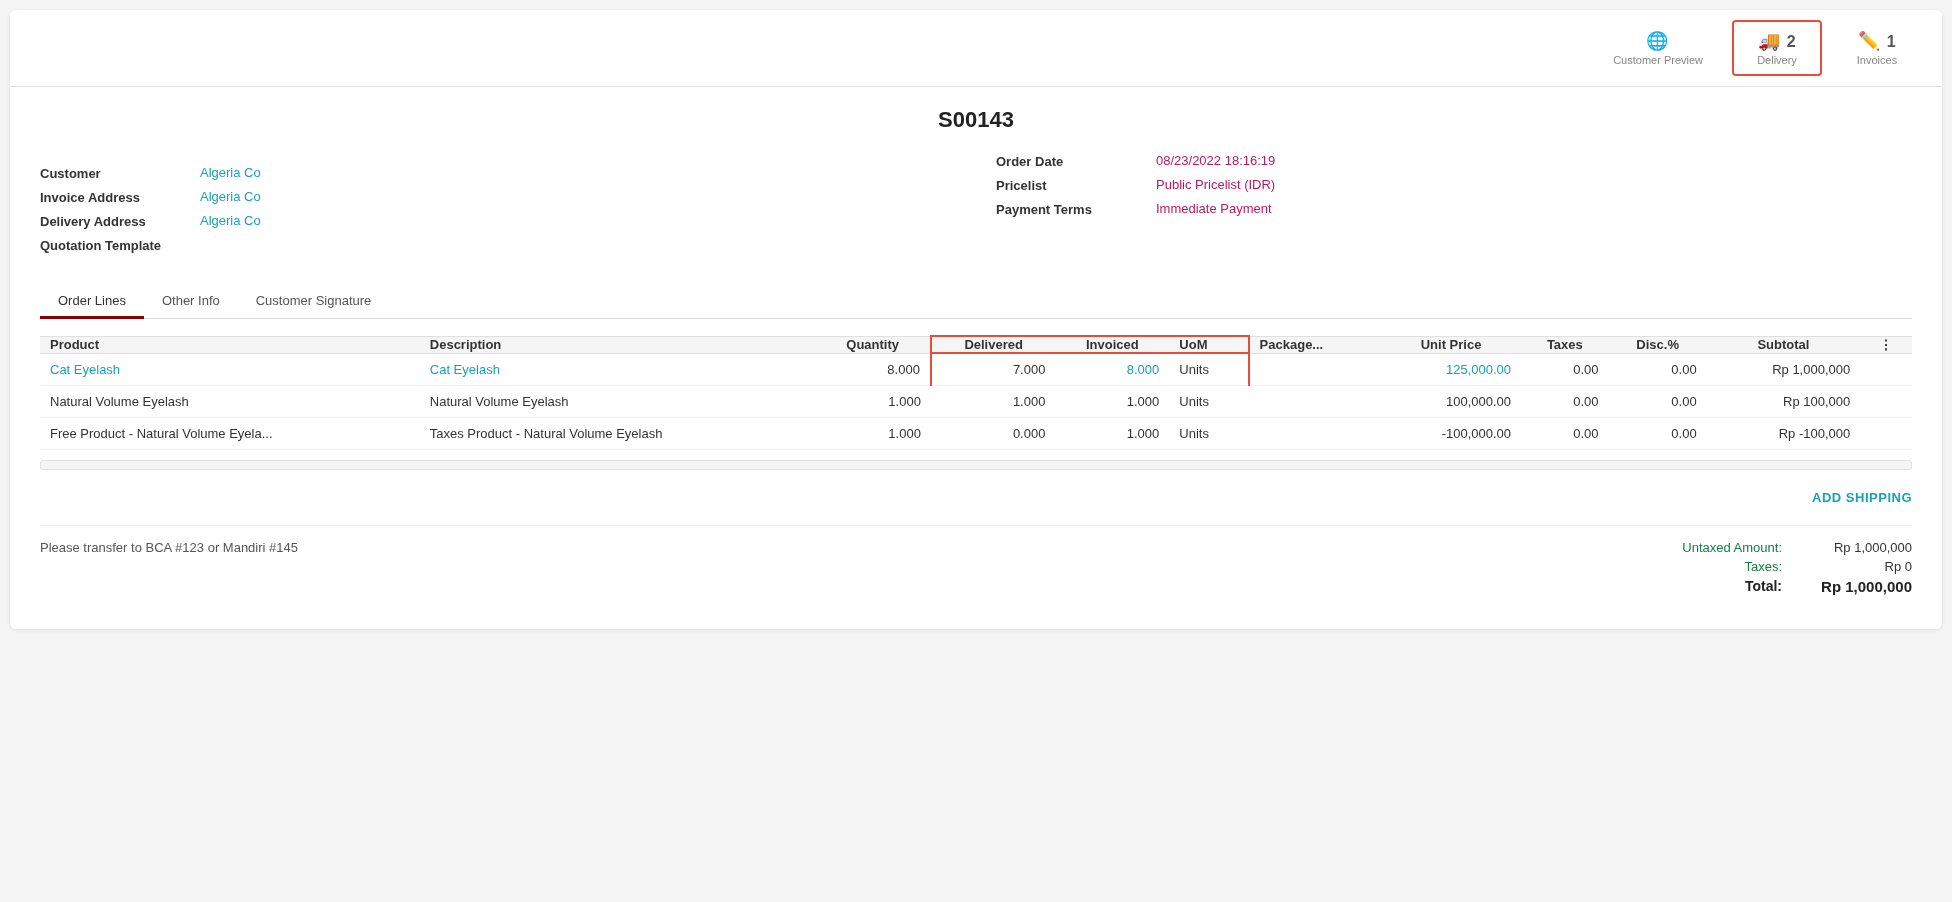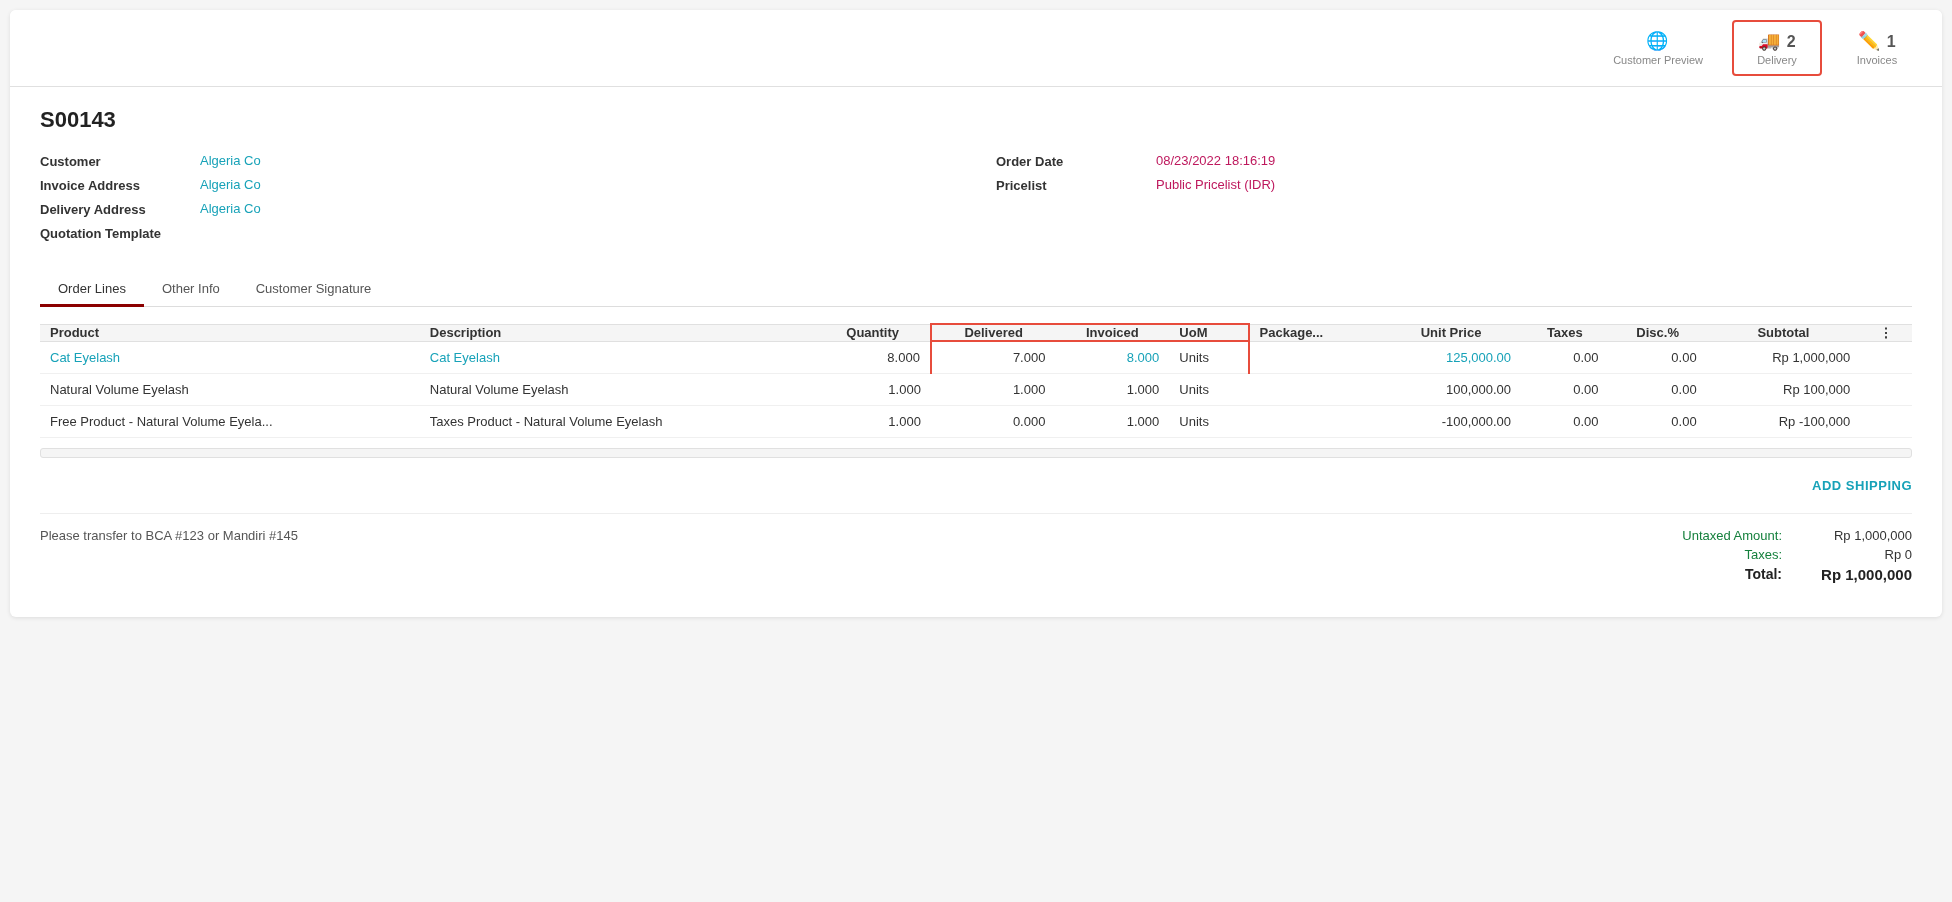--- a/index.html
+++ b/index.html
@@ -72,30 +72,32 @@
     
     .form-area {
       padding: 20px 30px;
     }
 
     .order-title {
       font-size: 22px;
       font-weight: bold;
       color: #222;
       margin-bottom: 20px;
+      text-align: center;
     }
 
     .form-fields {
       display: flex;
       gap: 40px;
       margin-bottom: 24px;
     }
 
     .form-left {
       flex: 1;
+      margin-top: 12px;
     }
 
     .form-right {
       flex: 1;
     }
 
     .field-row {
       display: flex;
       align-items: flex-start;
       margin-bottom: 8px;
@@ -317,20 +319,24 @@
       </div>
 
       <div class="form-right">
         <div class="field-row">
           <span class="field-label">Order Date</span>
           <span class="field-value plain">08/23/2022 18:16:19</span>
         </div>
         <div class="field-row">
           <span class="field-label">Pricelist</span>
           <span class="field-value plain">Public Pricelist (IDR)</span>
+        </div>
+        <div class="field-row">
+          <span class="field-label">Payment Terms</span>
+          <span class="field-value plain">Immediate Payment</span>
         </div>
       </div>
     </div>
 
     <div class="tabs-bar">
       <div class="tab active">Order Lines</div>
       <div class="tab">Other Info</div>
       <div class="tab">Customer Signature</div>
     </div>
 

